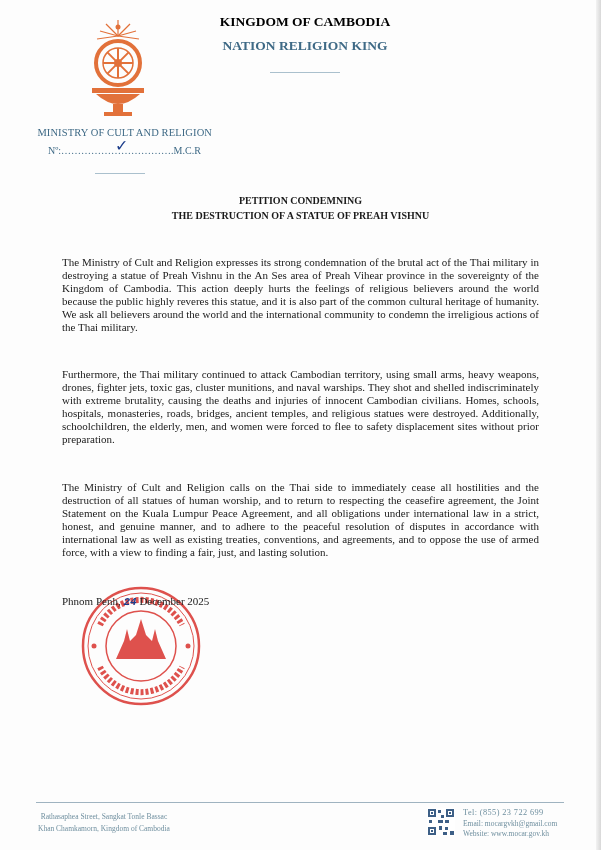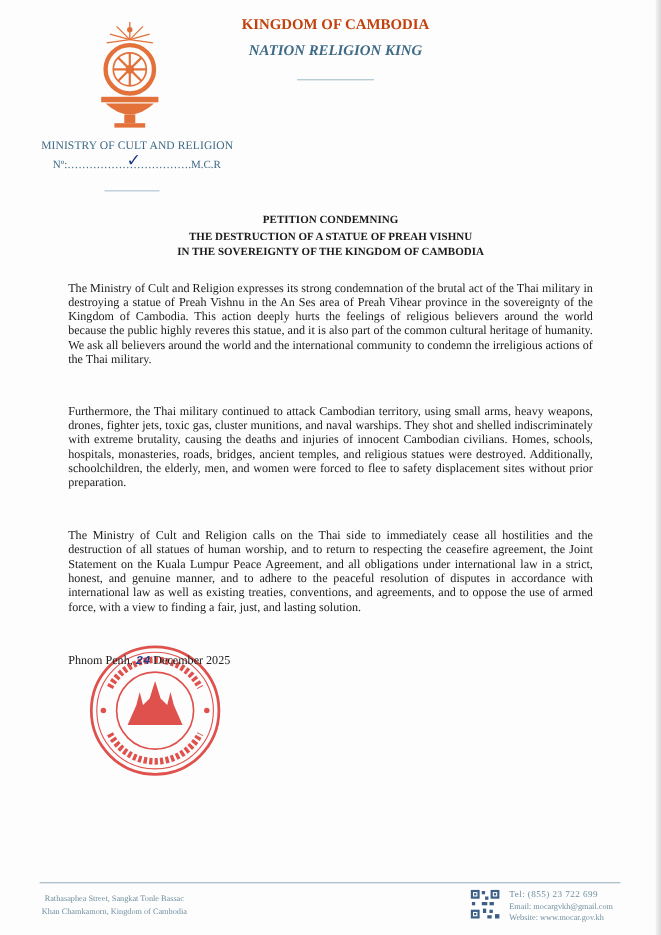--- a/index.html
+++ b/index.html
@@ -3,22 +3,22 @@
 <meta charset="utf-8">
 <style>
   html,body{margin:0;padding:0;}
   body{width:601px;height:850px;background:#fdfdfd;position:relative;overflow:hidden;font-family:"Liberation Serif",serif;color:#1c1c1c;}
   .abs{position:absolute;}
   .logo{left:88px;top:18px;width:60px;height:102px;}
   .ministry{left:26px;top:127px;width:186px;text-align:right;font-size:10.5px;color:#3f6a86;letter-spacing:0.1px;}
   .docno{left:48px;top:145px;width:150px;text-align:left;font-size:10px;color:#3f6a86;}
   .docno .check{color:#1b3c8a;font-size:16px;position:absolute;left:67px;top:-9px;}
   .sep{height:1px;background:#aac0cd;}
-  .kingdom{left:180px;top:14px;width:250px;text-align:center;font-size:13.5px;font-weight:bold;color:#c2410c;}
-  .nation{left:180px;top:38px;width:250px;text-align:center;font-size:13.5px;font-weight:bold;color:#3f6a86;font-style:italic;}
+  .kingdom{left:180px;top:14px;width:250px;text-align:center;font-size:13.5px;font-weight:bold;color:#000000;}
+  .nation{left:180px;top:38px;width:250px;text-align:center;font-size:13.5px;font-weight:bold;color:#3f6a86;}
   .title{left:40px;top:194px;width:521px;text-align:center;font-weight:bold;font-size:10px;line-height:14.5px;color:#1a1a1a;}
   .para{left:62px;width:477px;font-size:11px;line-height:13px;text-align:justify;color:#202020;}
   .p1{top:256px;}
   .p2{top:368px;}
   .p3{top:481px;}
   .dateline{left:62px;top:595px;font-size:11px;color:#202020;}
   .dateline .day{color:#1b3c8a;font-style:italic;font-weight:bold;font-family:Liberation Mono, monospace;}
   .seal{left:80px;top:585px;width:122px;height:122px;opacity:0.85;}
   .footer-line{left:36px;top:802px;width:528px;height:1px;background:#9fb3c0;}
   .addr{left:38px;top:811px;font-size:7.5px;color:#6f8f9f;line-height:12px;text-align:center;}
@@ -65,21 +65,20 @@
 <div class="abs ministry">MINISTRY OF CULT AND RELIGION</div>
 <div class="abs docno">
   <span>Nº:</span><span>…………………………….</span><span>M.C.R</span>
   <span class="check">✓</span>
 </div>
 <div class="abs sep" style="left:95px;top:173px;width:50px;"></div>
 
 <div class="abs title">
   <div>PETITION CONDEMNING</div>
   <div>THE DESTRUCTION OF A STATUE OF PREAH VISHNU</div>
-  <div>IN THE SOVEREIGNTY OF THE KINGDOM OF CAMBODIA</div>
 </div>
 
 <div class="abs para p1">The Ministry of Cult and Religion expresses its strong condemnation of the brutal act of the Thai military in destroying a statue of Preah Vishnu in the An Ses area of Preah Vihear province in the sovereignty of the Kingdom of Cambodia. This action deeply hurts the feelings of religious believers around the world because the public highly reveres this statue, and it is also part of the common cultural heritage of humanity. We ask all believers around the world and the international community to condemn the irreligious actions of the Thai military.</div>
 <div class="abs para p2">Furthermore, the Thai military continued to attack Cambodian territory, using small arms, heavy weapons, drones, fighter jets, toxic gas, cluster munitions, and naval warships. They shot and shelled indiscriminately with extreme brutality, causing the deaths and injuries of innocent Cambodian civilians. Homes, schools, hospitals, monasteries, roads, bridges, ancient temples, and religious statues were destroyed. Additionally, schoolchildren, the elderly, men, and women were forced to flee to safety displacement sites without prior preparation.</div>
 <div class="abs para p3">The Ministry of Cult and Religion calls on the Thai side to immediately cease all hostilities and the destruction of all statues of human worship, and to return to respecting the ceasefire agreement, the Joint Statement on the Kuala Lumpur Peace Agreement, and all obligations under international law in a strict, honest, and genuine manner, and to adhere to the peaceful resolution of disputes in accordance with international law as well as existing treaties, conventions, and agreements, and to oppose the use of armed force, with a view to finding a fair, just, and lasting solution.</div>
 
 <svg class="abs seal" viewBox="0 0 122 122">
   <g fill="none" stroke="#d9342f">
     <circle cx="61" cy="61" r="58" stroke-width="2.5"></circle>
     <circle cx="61" cy="61" r="53" stroke-width="1"></circle>

